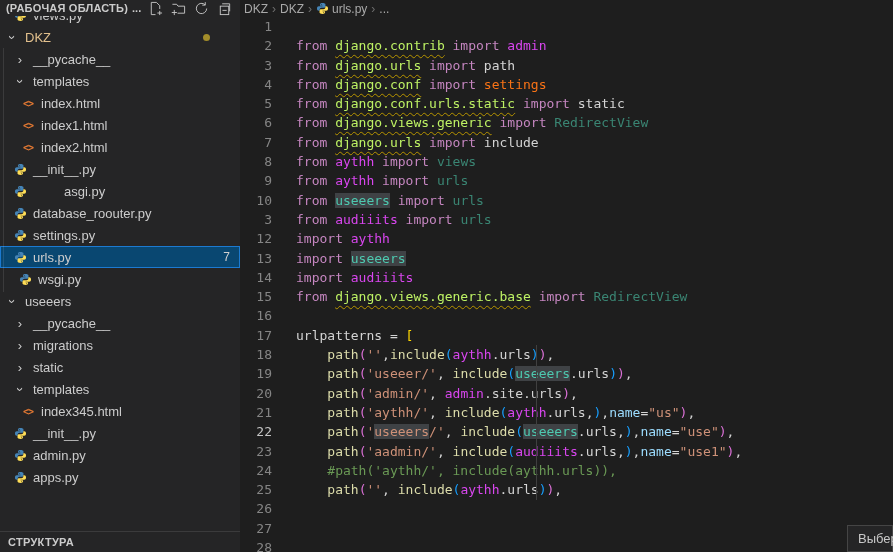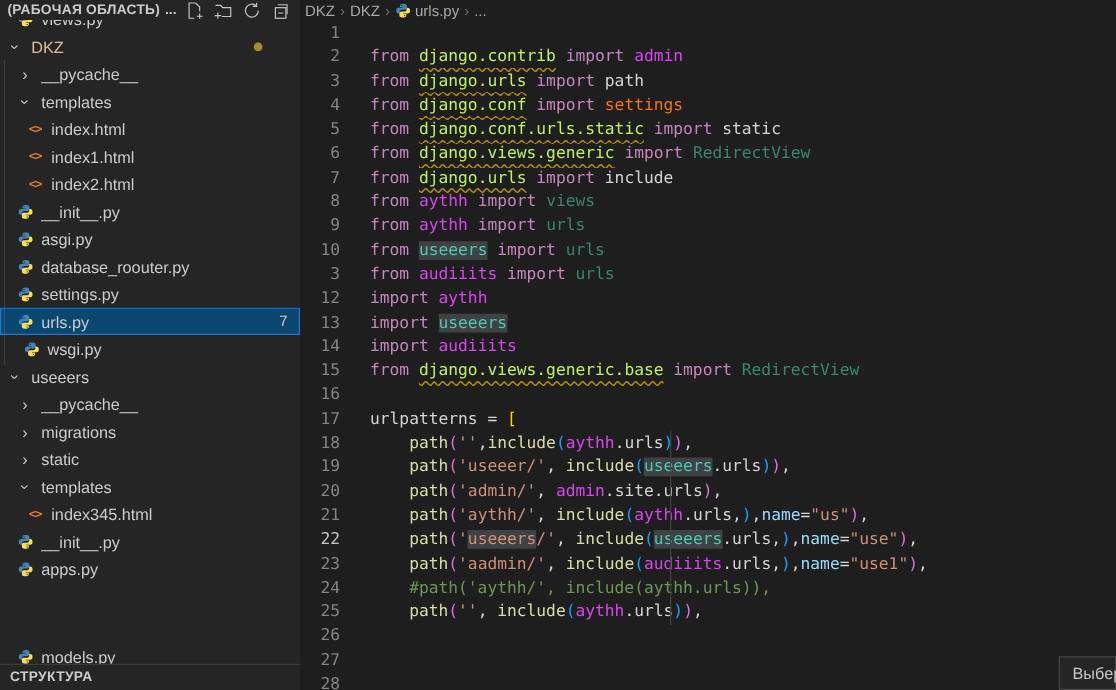--- a/index.html
+++ b/index.html
@@ -118,21 +118,21 @@
       </div>
       <div class="row" style="padding-left: 12px;">
         <span class="slot">
           <svg width="13" height="13" viewBox="0 0 24 24">
             <path fill="#4584b6" d="M11.9 1.8c-2.8 0-4.6 1-4.6 2.7v2.6h4.7v.8H5.1C3.2 7.9 1.8 9.2 1.8 12s1.4 4.1 3.3 4.1h1.7v-2.4c0-1.8 1.5-3.1 3.4-3.1h4.6c1.6 0 2.7-1.2 2.7-2.8V4.5c0-1.7-2.2-2.7-5.6-2.7zM9.7 3.7a.9.9 0 1 1 0 1.8.9.9 0 0 1 0-1.8z"></path>
             <path fill="#ffde57" d="M12.1 22.2c2.8 0 4.6-1 4.6-2.7v-2.6H12v-.8h6.9c1.9 0 3.3-1.3 3.3-4.1s-1.4-4.1-3.3-4.1h-1.7v2.4c0 1.8-1.5 3.1-3.4 3.1H9.2c-1.6 0-2.7 1.2-2.7 2.8v3.3c0 1.7 2.2 2.7 5.6 2.7zm2.2-1.9a.9.9 0 1 1 0-1.8.9.9 0 0 1 0 1.8z"></path>
           </svg>
         </span>
         <span class="lbl">__init__.py</span>
       </div>
-      <div class="row" style="padding-left: 12px;">
+      <div class="row" style="padding-left: 12px; gap: 31px;">
         <span class="slot">
           <svg width="13" height="13" viewBox="0 0 24 24">
             <path fill="#4584b6" d="M11.9 1.8c-2.8 0-4.6 1-4.6 2.7v2.6h4.7v.8H5.1C3.2 7.9 1.8 9.2 1.8 12s1.4 4.1 3.3 4.1h1.7v-2.4c0-1.8 1.5-3.1 3.4-3.1h4.6c1.6 0 2.7-1.2 2.7-2.8V4.5c0-1.7-2.2-2.7-5.6-2.7zM9.7 3.7a.9.9 0 1 1 0 1.8.9.9 0 0 1 0-1.8z"></path>
             <path fill="#ffde57" d="M12.1 22.2c2.8 0 4.6-1 4.6-2.7v-2.6H12v-.8h6.9c1.9 0 3.3-1.3 3.3-4.1s-1.4-4.1-3.3-4.1h-1.7v2.4c0 1.8-1.5 3.1-3.4 3.1H9.2c-1.6 0-2.7 1.2-2.7 2.8v3.3c0 1.7 2.2 2.7 5.6 2.7zm2.2-1.9a.9.9 0 1 1 0-1.8.9.9 0 0 1 0 1.8z"></path>
           </svg>
         </span>
         <span class="lbl">asgi.py</span>
       </div>
       <div class="row" style="padding-left: 12px;">
         <span class="slot">
@@ -208,20 +208,29 @@
         <span class="lbl">index345.html</span>
       </div>
       <div class="row" style="padding-left: 12px;">
         <span class="slot">
           <svg width="13" height="13" viewBox="0 0 24 24">
             <path fill="#4584b6" d="M11.9 1.8c-2.8 0-4.6 1-4.6 2.7v2.6h4.7v.8H5.1C3.2 7.9 1.8 9.2 1.8 12s1.4 4.1 3.3 4.1h1.7v-2.4c0-1.8 1.5-3.1 3.4-3.1h4.6c1.6 0 2.7-1.2 2.7-2.8V4.5c0-1.7-2.2-2.7-5.6-2.7zM9.7 3.7a.9.9 0 1 1 0 1.8.9.9 0 0 1 0-1.8z"></path>
             <path fill="#ffde57" d="M12.1 22.2c2.8 0 4.6-1 4.6-2.7v-2.6H12v-.8h6.9c1.9 0 3.3-1.3 3.3-4.1s-1.4-4.1-3.3-4.1h-1.7v2.4c0 1.8-1.5 3.1-3.4 3.1H9.2c-1.6 0-2.7 1.2-2.7 2.8v3.3c0 1.7 2.2 2.7 5.6 2.7zm2.2-1.9a.9.9 0 1 1 0-1.8.9.9 0 0 1 0 1.8z"></path>
           </svg>
         </span>
         <span class="lbl">__init__.py</span>
+      </div>
+      <div class="row" style="padding-left: 12px;">
+        <span class="slot">
+          <svg width="13" height="13" viewBox="0 0 24 24">
+            <path fill="#4584b6" d="M11.9 1.8c-2.8 0-4.6 1-4.6 2.7v2.6h4.7v.8H5.1C3.2 7.9 1.8 9.2 1.8 12s1.4 4.1 3.3 4.1h1.7v-2.4c0-1.8 1.5-3.1 3.4-3.1h4.6c1.6 0 2.7-1.2 2.7-2.8V4.5c0-1.7-2.2-2.7-5.6-2.7zM9.7 3.7a.9.9 0 1 1 0 1.8.9.9 0 0 1 0-1.8z"></path>
+            <path fill="#ffde57" d="M12.1 22.2c2.8 0 4.6-1 4.6-2.7v-2.6H12v-.8h6.9c1.9 0 3.3-1.3 3.3-4.1s-1.4-4.1-3.3-4.1h-1.7v2.4c0 1.8-1.5 3.1-3.4 3.1H9.2c-1.6 0-2.7 1.2-2.7 2.8v3.3c0 1.7 2.2 2.7 5.6 2.7zm2.2-1.9a.9.9 0 1 1 0-1.8.9.9 0 0 1 0 1.8z"></path>
+          </svg>
+        </span>
+        <span class="lbl">admin.py</span>
       </div>
       <div class="row" style="padding-left: 12px;">
         <span class="slot">
           <svg width="13" height="13" viewBox="0 0 24 24">
             <path fill="#4584b6" d="M11.9 1.8c-2.8 0-4.6 1-4.6 2.7v2.6h4.7v.8H5.1C3.2 7.9 1.8 9.2 1.8 12s1.4 4.1 3.3 4.1h1.7v-2.4c0-1.8 1.5-3.1 3.4-3.1h4.6c1.6 0 2.7-1.2 2.7-2.8V4.5c0-1.7-2.2-2.7-5.6-2.7zM9.7 3.7a.9.9 0 1 1 0 1.8.9.9 0 0 1 0-1.8z"></path>
             <path fill="#ffde57" d="M12.1 22.2c2.8 0 4.6-1 4.6-2.7v-2.6H12v-.8h6.9c1.9 0 3.3-1.3 3.3-4.1s-1.4-4.1-3.3-4.1h-1.7v2.4c0 1.8-1.5 3.1-3.4 3.1H9.2c-1.6 0-2.7 1.2-2.7 2.8v3.3c0 1.7 2.2 2.7 5.6 2.7zm2.2-1.9a.9.9 0 1 1 0-1.8.9.9 0 0 1 0 1.8z"></path>
           </svg>
         </span>
         <span class="lbl">apps.py</span>
       </div>

